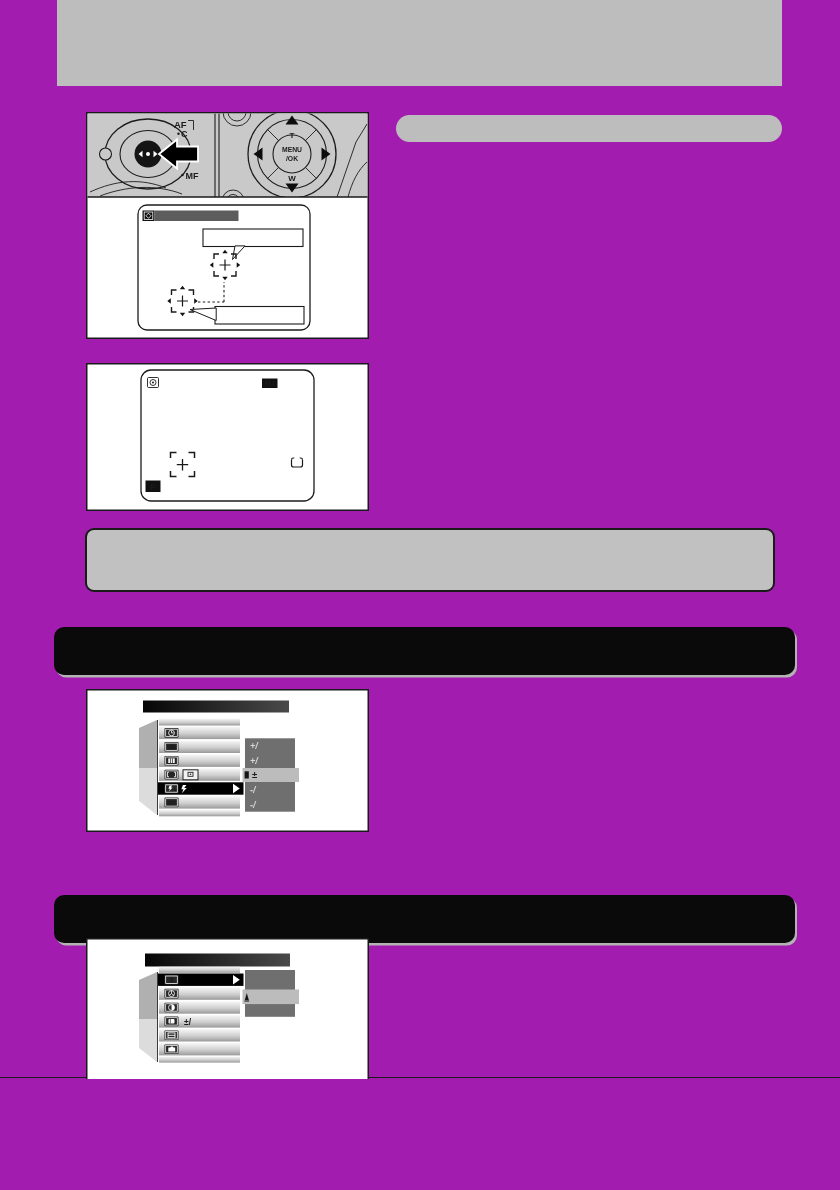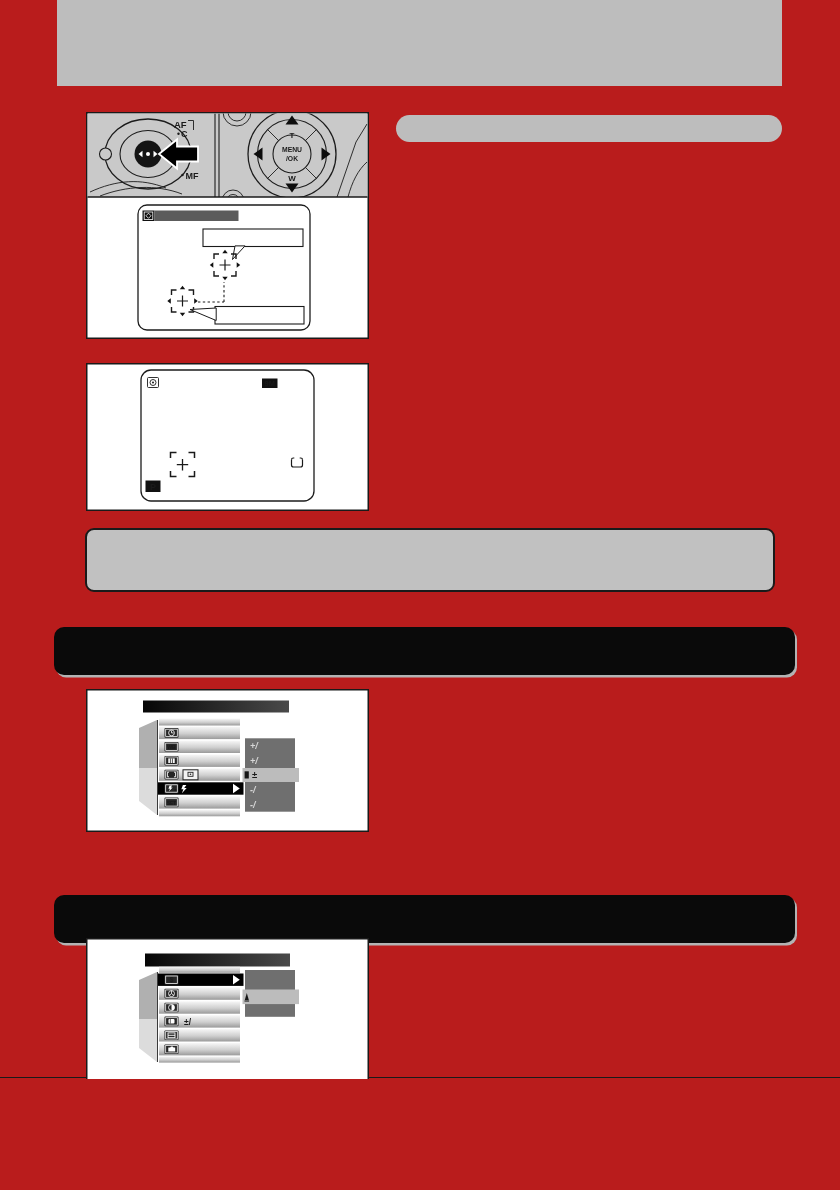--- a/index.html
+++ b/index.html
@@ -1,16 +1,16 @@
 <!DOCTYPE html>
 <html style="--banner_gray: #bdbdbd; --diagram_gray: #c9c9c9; --note_fill: #c1c1c1; --banner_black: #0a0a0a; --screen_titlebar_gray: #5c5c5c; --menu_dropdown_gray: #6f6f6f; --menu_highlight_gray: #bcbcbc;"><head>
 <meta charset="utf-8">
 <style>
   html,body{margin:0;padding:0;background:#fff;}
-  .page{position:relative;width:840px;height:1190px;background:#b91c1c;overflow:hidden;
+  .page{position:relative;width:840px;height:1190px;background:#a21caf;overflow:hidden;
         font-family:"Liberation Sans",sans-serif;}
   .abs{position:absolute;}
   .top-banner{left:57px;top:0;width:725px;height:86px;background:var(--banner_gray,#bdbdbd);}
   .check-bar{left:396px;top:115px;width:386px;height:27px;border-radius:13.5px;
              background:var(--banner_gray,#bdbdbd);}
   .note-box{left:85px;top:528px;width:690px;height:64px;box-sizing:border-box;
             border:2.5px solid #1a1a1a;border-radius:9px;background:var(--note_fill,#c1c1c1);}
   .black-banner{left:54px;width:741px;height:48px;border-radius:10px;
                 background:var(--banner_black,#0a0a0a);box-shadow:2px 2.5px 0 #b3b3b3;}
   .b1{top:627px;}

